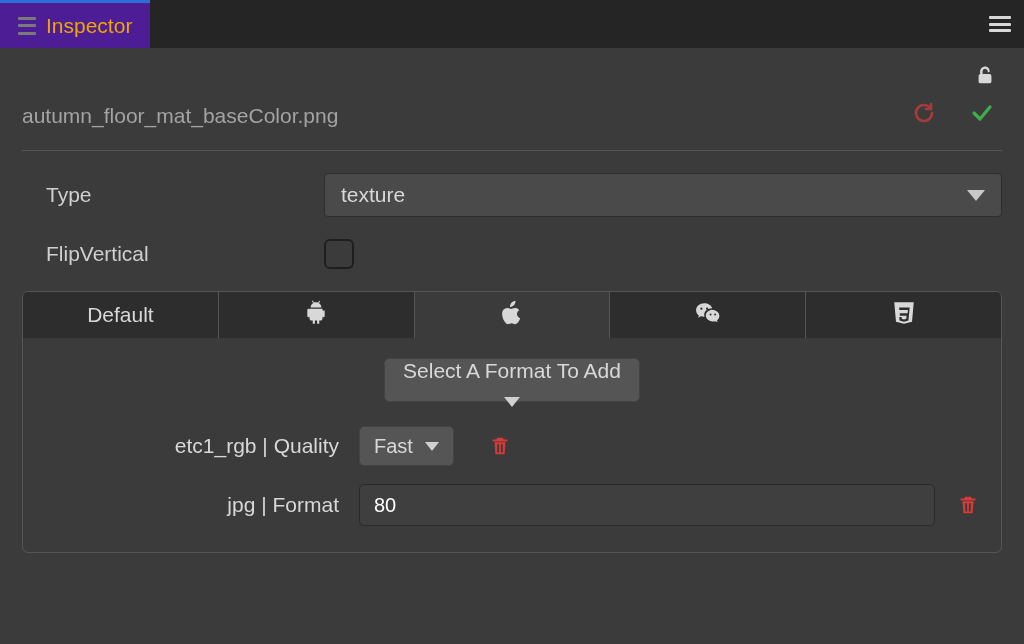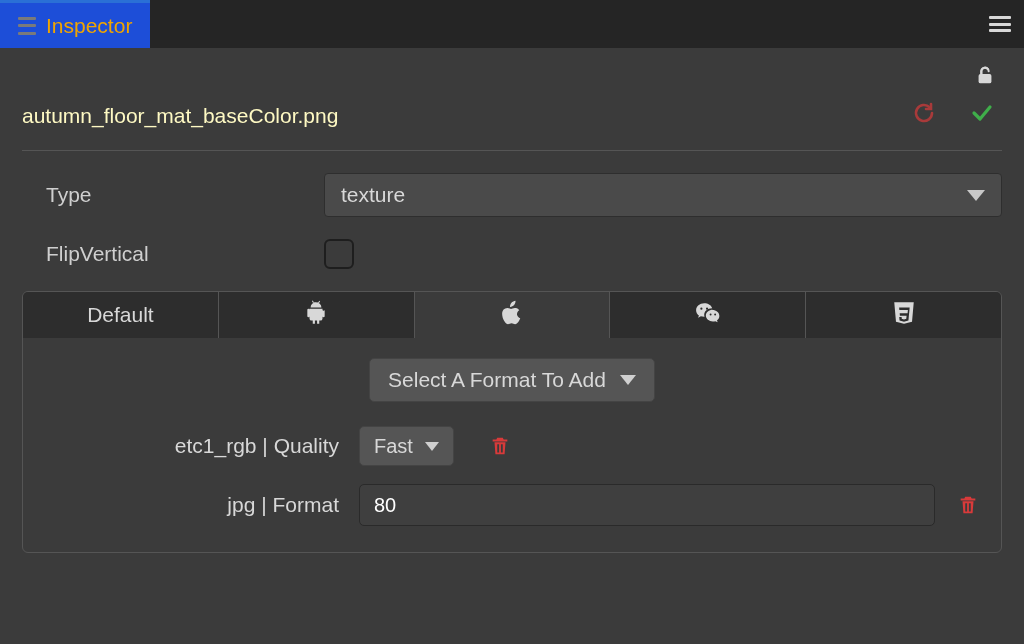--- a/index.html
+++ b/index.html
@@ -18,21 +18,21 @@
     background: #252525;
     display: flex;
     align-items: stretch;
     position: relative;
   }
   .tab {
     display: flex;
     align-items: center;
     gap: 10px;
     padding: 0 18px;
-    background: #1d4ed8;
+    background: #4c1d95;
     border-top: 3px solid #2a6fd6;
     color: #f0a500;
     font-size: 21px;
   }
   .tab .list-icon {
     width: 18px; height: 18px;
     display: inline-flex; flex-direction: column; justify-content: space-between;
   }
   .tab .list-icon span {
     display:block; height: 3px; background:#7a7a7a; border-radius:1px;
@@ -52,21 +52,21 @@
 
   .lock-row { display:flex; justify-content:flex-end; padding: 16px 6px 0 0;}
   .lock-row svg { width:22px; height:22px; }
 
   .asset-row {
     display:flex; align-items:center; justify-content:space-between;
     padding: 10px 4px 20px 0;
     border-bottom: 1px solid #555;
     margin-bottom: 22px;
   }
-  .asset-name { color:#fef9c3; font-size:21px; }
+  .asset-name { color:#a3a3a3; font-size:21px; }
   .asset-actions { display:flex; gap:34px; padding-right:4px;}
   .asset-actions svg { width:24px; height:24px; }
 
   .field-row { display:flex; align-items:center; margin-bottom: 22px; }
   .field-label { width: 278px; color:#cfcfcf; font-size:21px;margin-left:24px; }
 
   .select {
     flex:1;
     height:44px;
     background:#4a4a4a;
@@ -127,20 +127,21 @@
     height:44px;
     background:#555;
     border:1px solid #444;
     border-radius:5px;
     display:flex;align-items:center;
     padding:0 18px;
     gap:14px;
     color:#d8d8d8;
     font-size:21px;
     cursor:pointer;
+    flex-direction:column;
   }
   .add-select .tri{
     width:0;height:0;
     border-left:8px solid transparent;
     border-right:8px solid transparent;
     border-top:10px solid #d0d0d0;
   }
 
   .fmt-row{
     display:flex;align-items:center;

